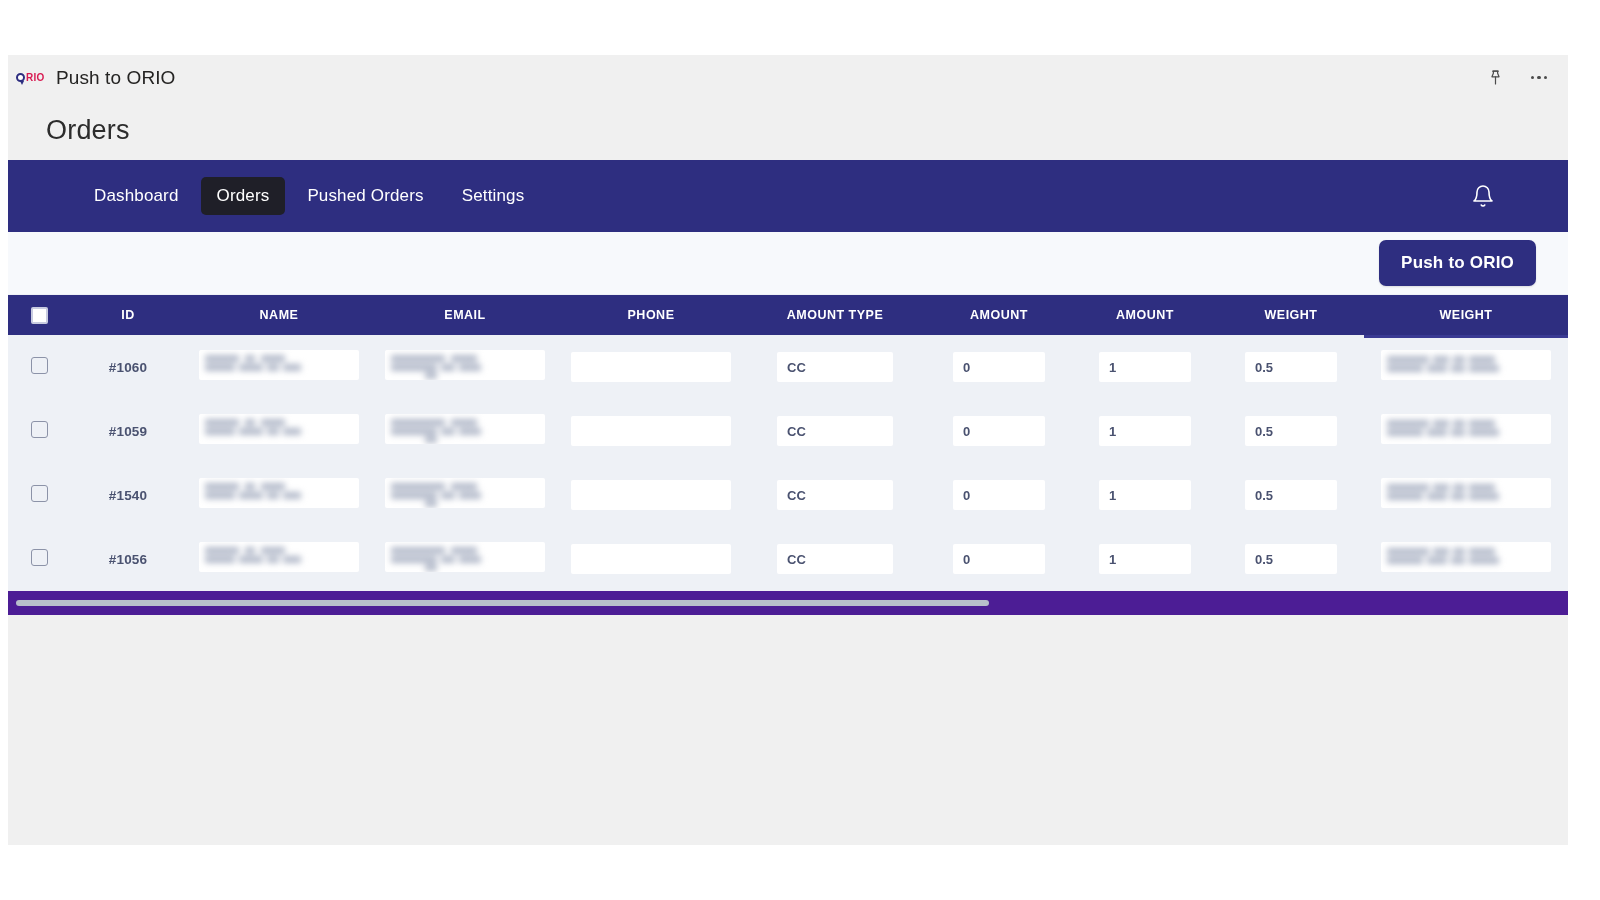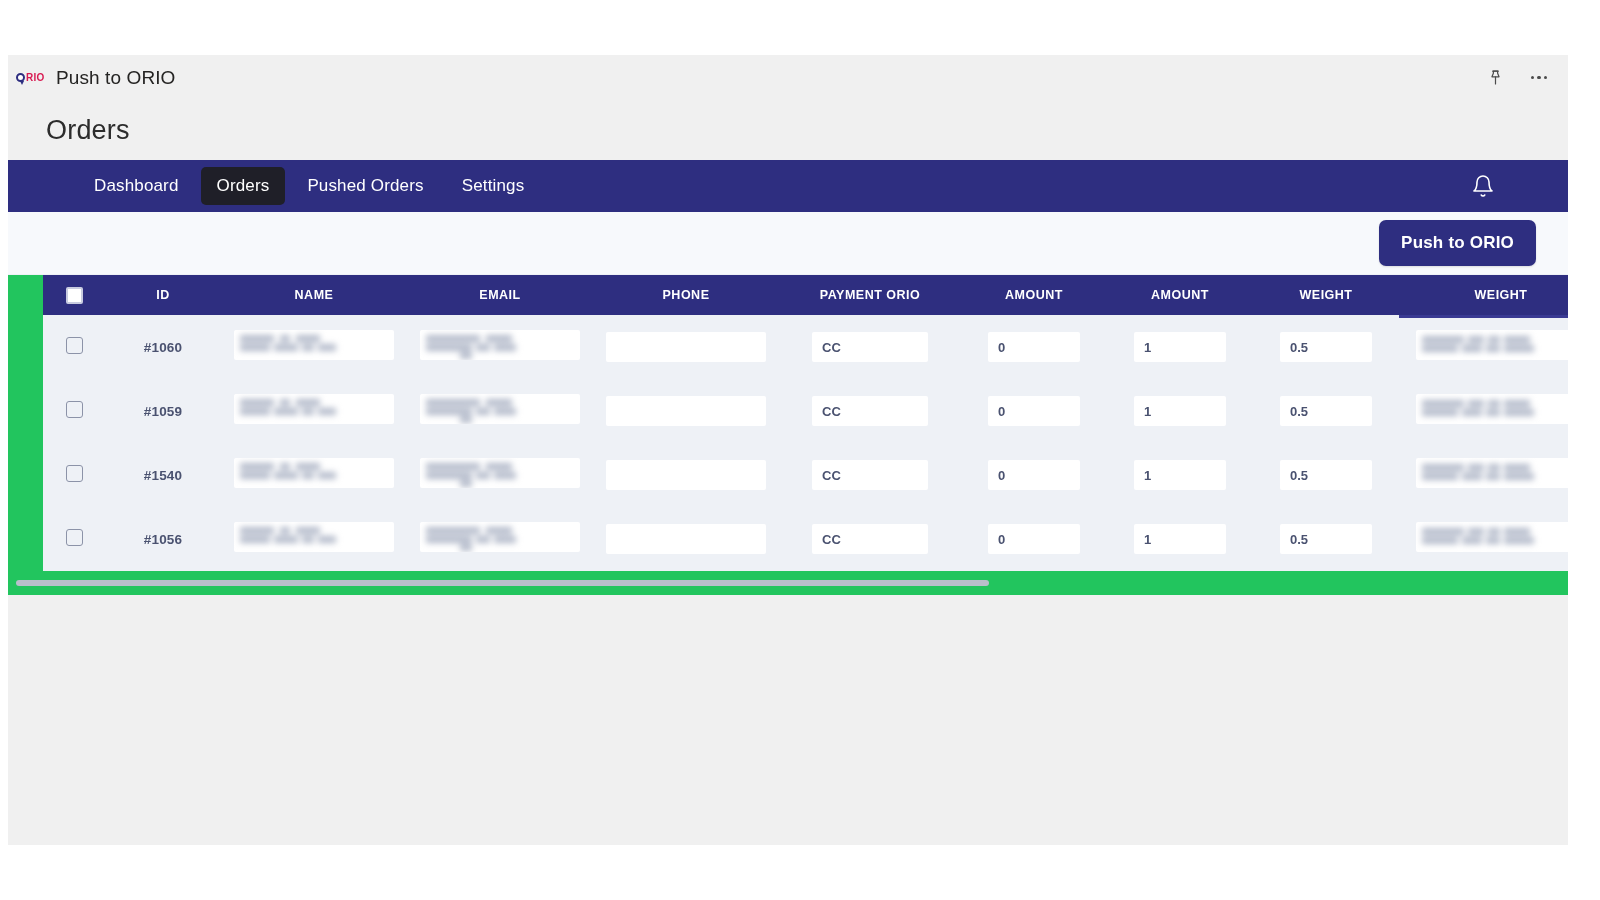--- a/index.html
+++ b/index.html
@@ -111,21 +111,21 @@
   }
   .page-heading h1 {
     font-size: 27px;
     font-weight: 400;
     color: #2c2c2c;
     letter-spacing: 0.2px;
   }
 
   
   .navbar {
-    height: 52px;
+    height: 72px;
     background: #2e2e80;
     display: flex;
     align-items: center;
     padding: 0 30px 0 70px;
   }
   .nav-items {
     display: flex;
     align-items: center;
     gap: 6px;
   }
@@ -171,25 +171,24 @@
     border: none;
     border-radius: 7px;
     padding: 13px 22px;
     cursor: pointer;
     letter-spacing: 0.2px;
     box-shadow: 0 1px 2px rgba(0,0,0,0.12);
   }
 
   
   .table-wrap {
-    background: #22c55e;
+    background: #4c1d95;
     position: relative;
     height: 320px;
     overflow: hidden;
-    padding-left: 35px;
   }
   table.orders {
     width: 100%;
     border-collapse: collapse;
     table-layout: fixed;
   }
   table.orders thead th {
     background: #2e2e80;
     color: #ffffff;
     font-size: 12.5px;
@@ -377,21 +376,21 @@
       <table class="orders">
         <thead>
           <tr>
             <th class="col-check">
               <span class="hdr-check"></span>
             </th>
             <th class="col-id">ID</th>
             <th class="col-name">NAME</th>
             <th class="col-email">EMAIL</th>
             <th class="col-phone">PHONE</th>
-            <th class="col-ptype">PAYMENT ORIO</th>
+            <th class="col-ptype">AMOUNT TYPE</th>
             <th class="col-amount">AMOUNT</th>
             <th class="col-pieces">AMOUNT</th>
             <th class="col-weight">WEIGHT</th>
             <th class="col-address">WEIGHT</th>
           </tr>
         </thead>
         <tbody id="orders-body">
             <tr>
       <td class="c-check">
         <span class="row-check"></span>

